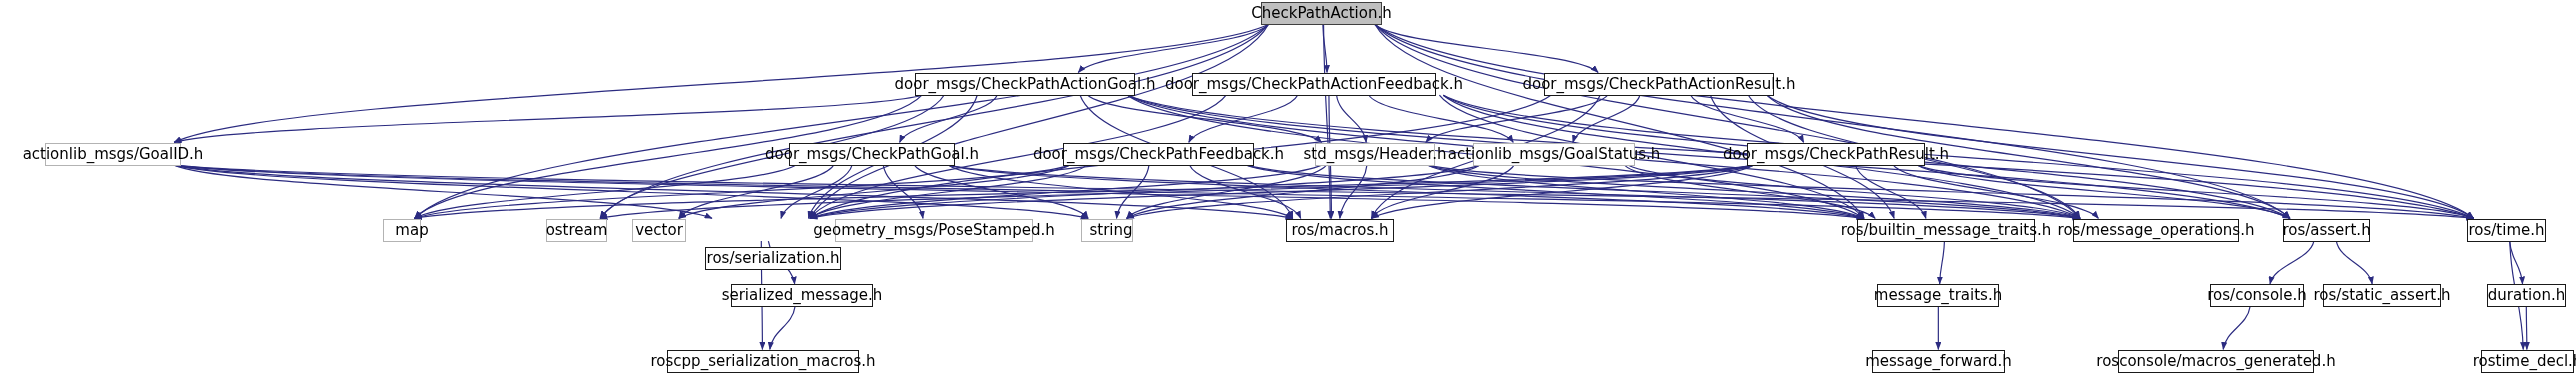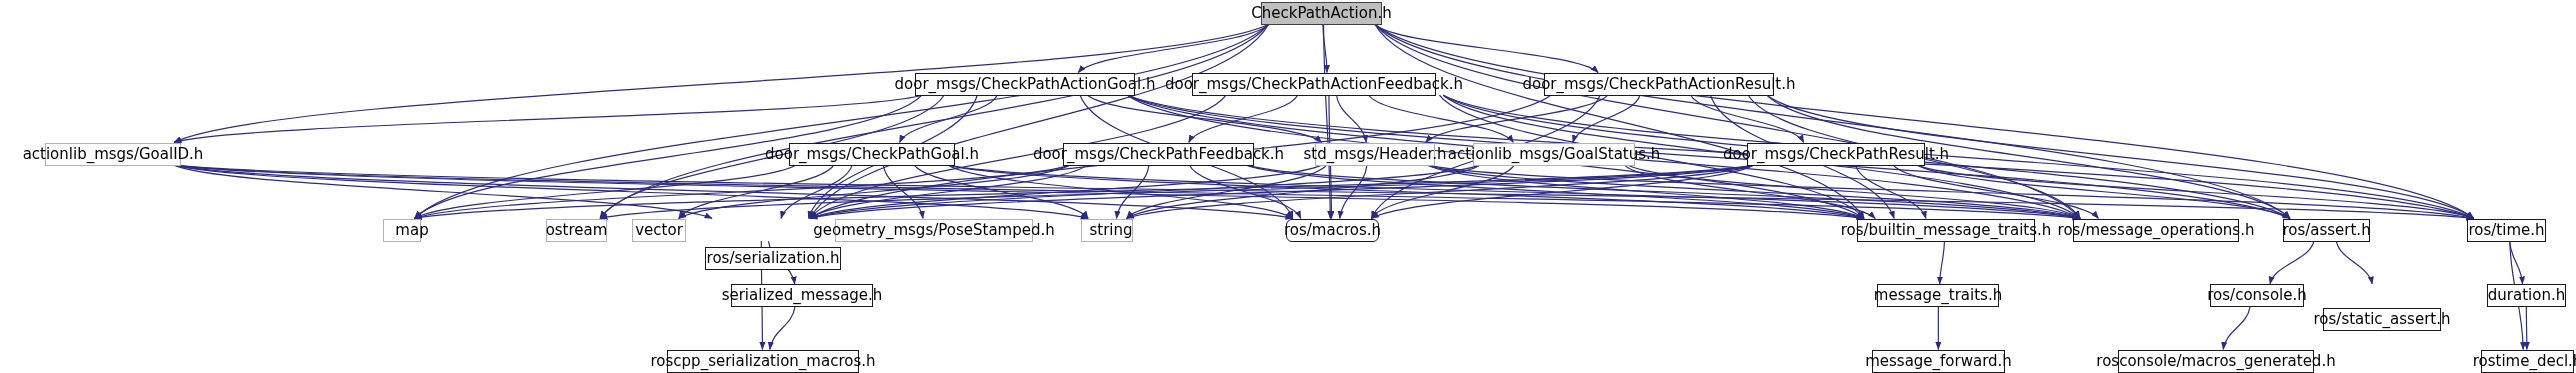--- a/index.html
+++ b/index.html
@@ -180,21 +180,21 @@
     </div>
     <div class="node strong" style="left: 705px; top: 219px; width: 136px; margin-top: 28px;">
       <span>ros/serialization.h</span>
     </div>
     <div class="node" style="left: 835px; top: 219px; width: 198px;">
       <span>geometry_msgs/PoseStamped.h</span>
     </div>
     <div class="node" style="left: 1081px; top: 219px; width: 52px; padding-left: 8px;">
       <span>string</span>
     </div>
-    <div class="node strong" style="left: 1286px; top: 219px; width: 93px; border-radius: 6px;">
+    <div class="node strong" style="left: 1286px; top: 219px; width: 108px;">
       <span>ros/macros.h</span>
     </div>
     <div class="node strong" style="left: 1857px; top: 219px; width: 178px;">
       <span>ros/builtin_message_traits.h</span>
     </div>
     <div class="node strong" style="left: 2073px; top: 219px; width: 166px;">
       <span>ros/message_operations.h</span>
     </div>
     <div class="node strong" style="left: 2283px; top: 219px; width: 87px;">
       <span>ros/assert.h</span>
@@ -204,21 +204,21 @@
     </div>
     <div class="node strong" style="left: 731px; top: 284px; width: 142px;">
       <span>serialized_message.h</span>
     </div>
     <div class="node strong" style="left: 1877px; top: 284px; width: 122px;">
       <span>message_traits.h</span>
     </div>
     <div class="node strong" style="left: 2210px; top: 284px; width: 94px;">
       <span>ros/console.h</span>
     </div>
-    <div class="node strong" style="left: 2323px; top: 284px; width: 118px; margin-top: 24px;">
+    <div class="node strong" style="left: 2323px; top: 284px; width: 118px;">
       <span>ros/static_assert.h</span>
     </div>
     <div class="node strong" style="left: 2487px; top: 284px; width: 79px;">
       <span>duration.h</span>
     </div>
     <div class="node strong" style="left: 667px; top: 350px; width: 192px;">
       <span>roscpp_serialization_macros.h</span>
     </div>
     <div class="node strong" style="left: 1872px; top: 350px; width: 133px;">
       <span>message_forward.h</span>

